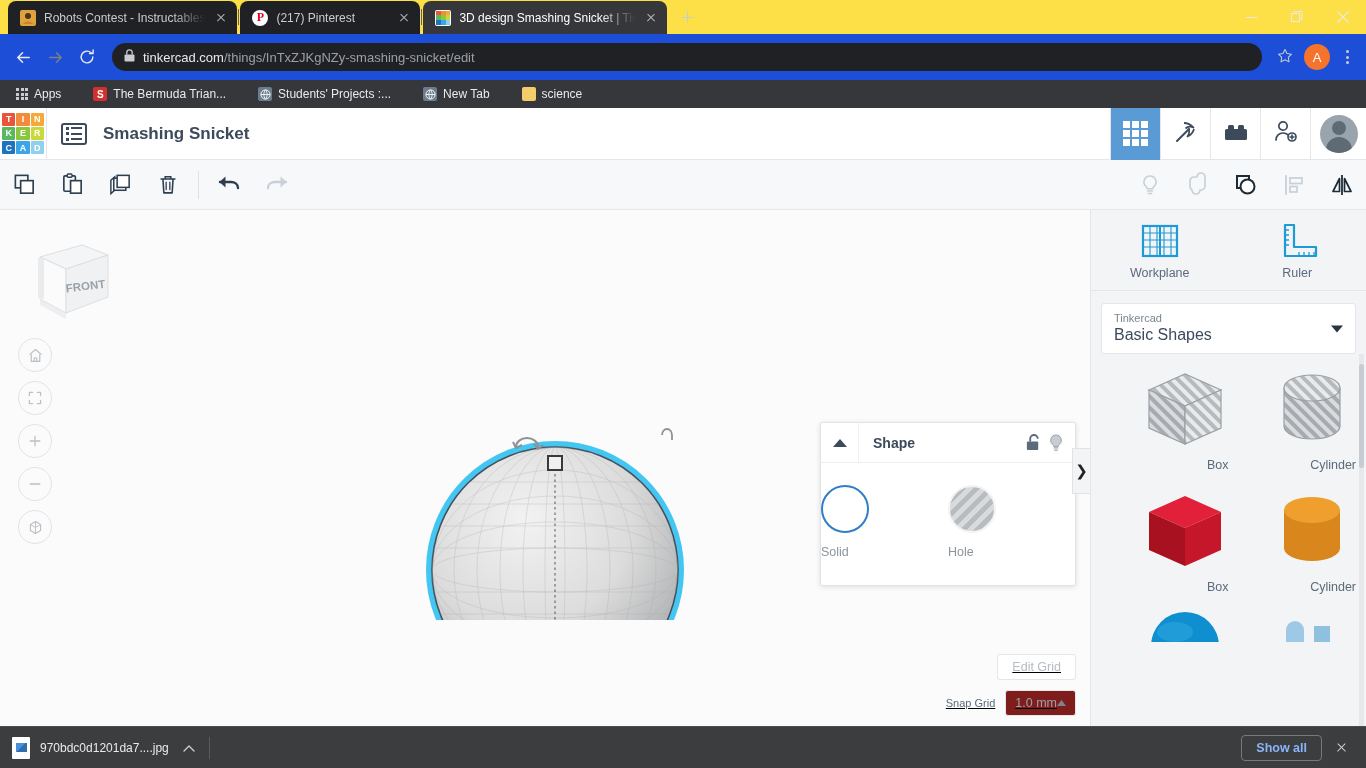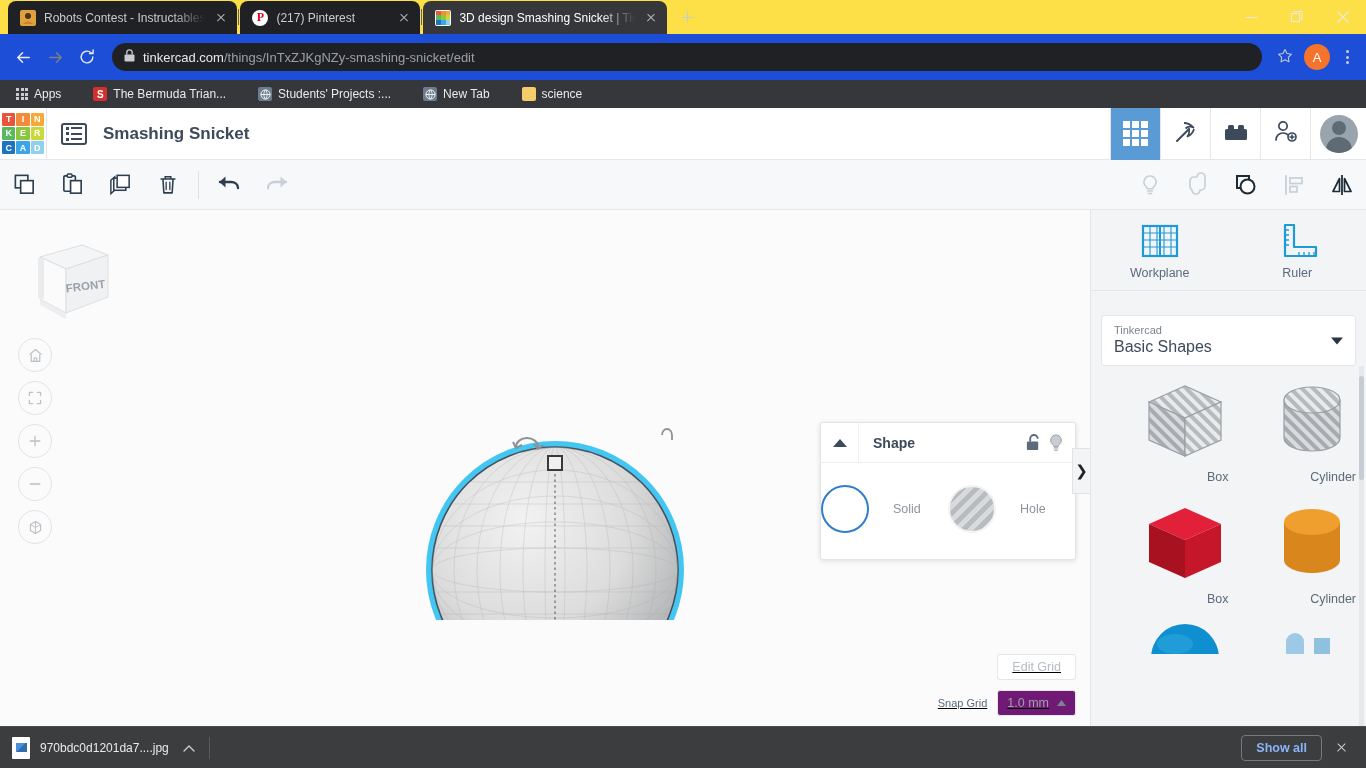--- a/index.html
+++ b/index.html
@@ -147,46 +147,46 @@
   
   .shape-panel{ position:absolute; left:820px; top:212px; width:256px; background:#fff;
                 border:1px solid #e1e5e9; border-radius:3px;
                 box-shadow:0 1px 5px rgba(0,0,0,.12); }
   .sp-head{ height:40px; display:flex; align-items:center; border-bottom:1px solid #edf0f2; }
   .sp-collapse{ width:38px;height:39px; display:flex;align-items:center;justify-content:center;
                 border-right:1px solid #edf0f2; color:#3c4a5b; }
   .sp-title{ flex:1; padding-left:14px; font-size:14px; font-weight:bold; color:#3c4a5b;}
   .sp-ico{ width:28px; display:flex; align-items:center; justify-content:center; color:#5a6b7c; }
   .sp-body{ display:flex; padding:22px 0 26px; }
-  .sp-opt{ flex:1; display:flex; flex-direction:row; align-items:center; gap:24px; }
+  .sp-opt{ flex:1; display:flex; flex-direction:column; gap:12px; }
   .sp-circle{ width:48px;height:48px;border-radius:50%; }
   .solid-c{ border:2px solid #2e7ec8; background:#fff; }
   .hole-c{ border:2px solid #f2f3f4;
            background: repeating-linear-gradient(-45deg,#b9bcbe 0 5px,#d8dadc 5px 10px); }
   .sp-label{ font-size:12.5px; color:#8d959c; }
 
   .grid-controls{ position:absolute; right:14px; bottom:10px; display:flex;
                   flex-direction:column; align-items:flex-end; gap:10px;text-decoration:underline; }
   .edit-grid{ height:26px; padding:0 14px; border:1px solid #e3e6ea; border-radius:3px;
               background:#fff; color:#b6bcc2; font-size:12.5px;
               display:flex;align-items:center;justify-content:center; }
   .snap-row{ display:flex; align-items:center; gap:10px; }
   .snap-lbl{ font-size:11px; color:#5a6b7c; }
   .snap-sel{ height:26px; padding:0 9px; border:1px solid #e3e6ea; border-radius:3px;
-             background:#701a75; color:#9aa2a9; font-size:12.5px;
-             display:flex;align-items:center;gap:8px; }
+             background:#7f1d1d; color:#9aa2a9; font-size:12.5px;
+             display:flex;align-items:center;gap:0; }
 
   
   .sidebar{ width:276px; flex:0 0 276px; background:#f2f4f6; border-left:1px solid #e3e6ea;
             display:flex; flex-direction:column; position:relative; }
   .sb-tools{ display:flex; padding:12px 0 10px; background:#f2f4f6;
              border-bottom:1px solid #e3e6ea; }
   .sb-tool{ flex:1; display:flex; flex-direction:column; align-items:center; gap:6px; }
   .sb-tool-lbl{ font-size:12.5px; color:#5a6b7c; }
-  .sb-select{ margin:24px 10px 0; background:#fff; border:1px solid #e3e6ea; border-radius:3px;
+  .sb-select{ margin:12px 10px 0; background:#fff; border:1px solid #e3e6ea; border-radius:3px;
               padding:8px 12px 9px; position:relative; }
   .sb-sel-sub{ font-size:11px; color:#7b858e; }
   .sb-sel-main{ font-size:16px; color:#3c4a5b; margin-top:2px; }
   .sb-caret{ position:absolute; right:12px; top:50%; transform:translateY(-50%);
              border-left:6px solid transparent; border-right:6px solid transparent;
              border-top:7px solid #2b3542; }
   .sb-grid{ flex:1; overflow:hidden; padding:14px 10px 0; position:relative; }
   .sb-row{ display:flex; }
   .sb-item{ flex:1; display:flex; flex-direction:column; align-items:flex-end; gap:8px;
             padding-bottom:18px; }

